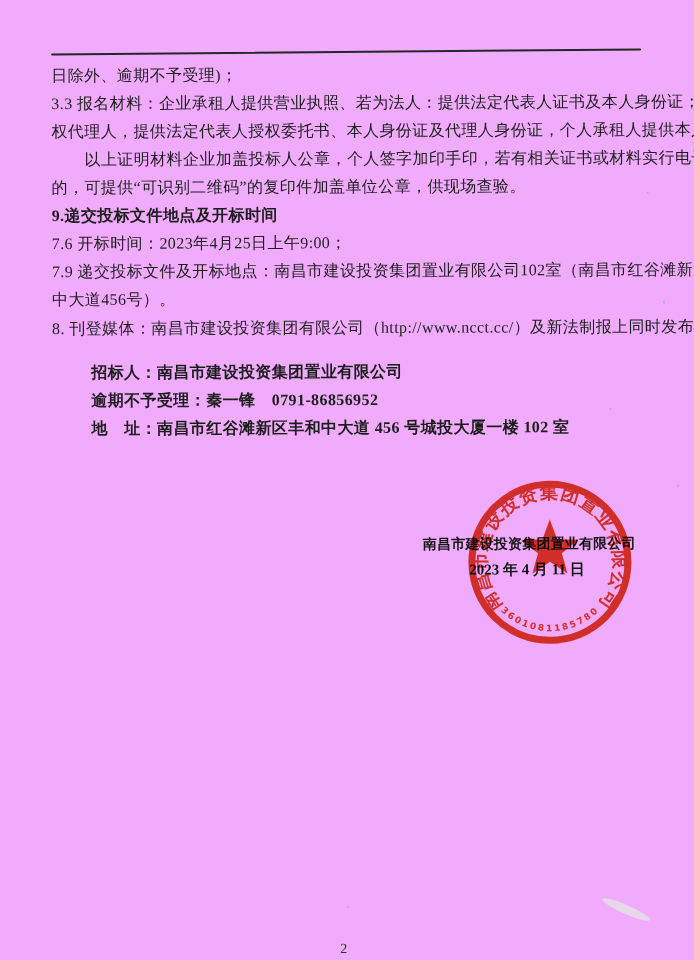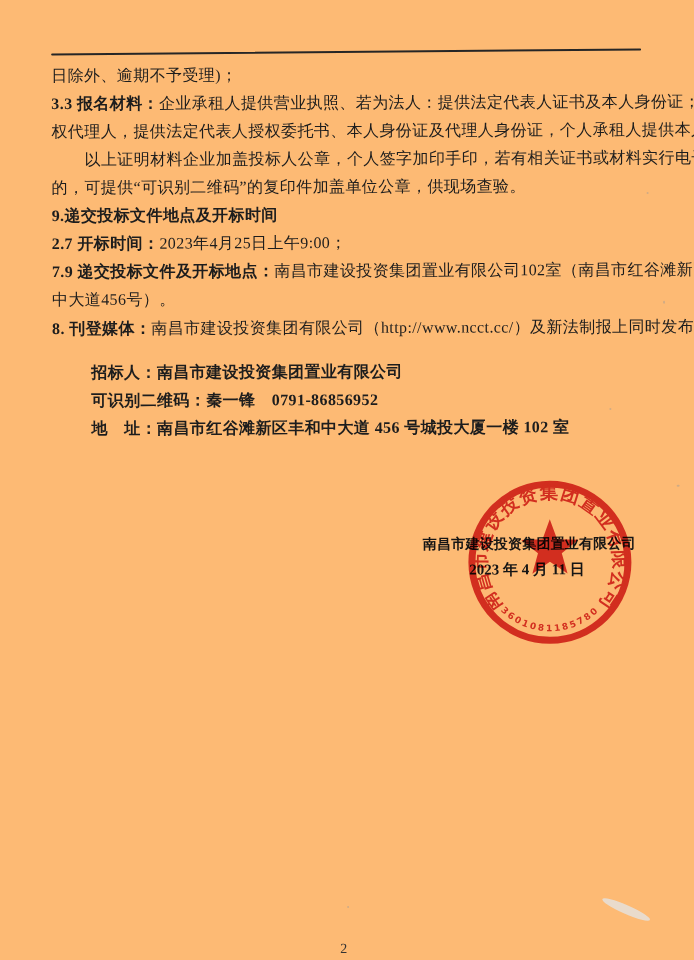--- a/index.html
+++ b/index.html
@@ -1,33 +1,33 @@
 <!DOCTYPE html>
 <html><head>
 <meta charset="utf-8">
 <style>
   html,body{margin:0;padding:0;background:#ffffff;}
   .page{
     position:relative;width:694px;height:960px;overflow:hidden;
-    background:#fdba74;
+    background:#f0abfc;
     font-family:"Liberation Serif","DejaVu Serif",serif;
     color:#1d1d1d;
   }
   .tilt{position:absolute;left:0;top:0;width:694px;height:960px;
     transform:rotate(-0.2deg);transform-origin:340px 300px;}
   .top-rule{
     position:absolute;left:52px;top:51px;width:590px;height:2.4px;
     background:#262626;border-radius:2px;transform:rotate(-0.30deg);
   }
   .body-block{position:absolute;left:52px;top:61px;width:596px;}
   .line{
     font-size:16px;line-height:28px;height:28px;white-space:nowrap;
     letter-spacing:0.4px;
   }
-  .line .prefix{font-weight:bold;}
+  .line .prefix{font-weight:normal;}
   .line.indent{padding-left:33px;}
   .line.heading{font-weight:bold;}
   .line.gap-before{margin-top:1px;}
   .contact-block{position:absolute;left:91px;top:358px;font-weight:bold;}
   .contact-row{font-size:16px;line-height:28px;height:28px;white-space:nowrap;letter-spacing:0.4px;}
   
   .sig-company{
     position:absolute;left:422px;top:536px;font-size:14px;font-weight:bold;
     letter-spacing:0.2px;color:#151515;white-space:nowrap;z-index:1;
   }
@@ -57,29 +57,29 @@
 
     <div class="top-rule"></div>
 
     <div class="body-block">
       <div class="line"><span class="prefix"></span><span>日除外、逾期不予受理)；</span></div>
       <div class="line"><span class="prefix">3.3 报名材料：</span><span>企业承租人提供营业执照、若为法人：提供法定代表人证书及本人身份证；若为授</span></div>
       <div class="line"><span class="prefix"></span><span>权代理人，提供法定代表人授权委托书、本人身份证及代理人身份证，个人承租人提供本人身份证。</span></div>
       <div class="line indent"><span class="prefix"></span><span>以上证明材料企业加盖投标人公章，个人签字加印手印，若有相关证书或材料实行电子证件照</span></div>
       <div class="line"><span class="prefix"></span><span>的，可提供“可识别二维码”的复印件加盖单位公章，供现场查验。</span></div>
       <div class="line heading"><span>9.递交投标文件地点及开标时间</span></div>
-      <div class="line"><span class="prefix">2.7 开标时间：</span><span>2023年4月25日上午9:00；</span></div>
+      <div class="line"><span class="prefix">7.6 开标时间：</span><span>2023年4月25日上午9:00；</span></div>
       <div class="line"><span class="prefix">7.9 递交投标文件及开标地点：</span><span>南昌市建设投资集团置业有限公司102室（南昌市红谷滩新区丰和</span></div>
       <div class="line"><span class="prefix"></span><span>中大道456号）。</span></div>
       <div class="line gap-before"><span class="prefix">8. 刊登媒体：</span><span>南昌市建设投资集团有限公司（http://www.ncct.cc/）及新法制报上同时发布。</span></div>
     </div>
 
     <div class="contact-block">
       <div class="contact-row"><span>招标人：</span><span>南昌市建设投资集团置业有限公司</span></div>
-      <div class="contact-row"><span>可识别二维码：</span><span>秦一锋　0791-86856952</span></div>
+      <div class="contact-row"><span>逾期不予受理：</span><span>秦一锋　0791-86856952</span></div>
       <div class="contact-row"><span>地　址：</span><span>南昌市红谷滩新区丰和中大道 456 号城投大厦一楼 102 室</span></div>
     </div>
 
     <div class="sig-company">南昌市建设投资集团置业有限公司</div>
     <div class="sig-date">2023 年 4 月 11 日</div>
 
     <div class="seal">
       <svg viewBox="0 0 190 190" xmlns="http://www.w3.org/2000/svg">
         <defs>
           <path id="ringTextPath" d="M 49.7 140.3 A 64 64 0 1 1 140.3 140.3" fill="none"></path>

